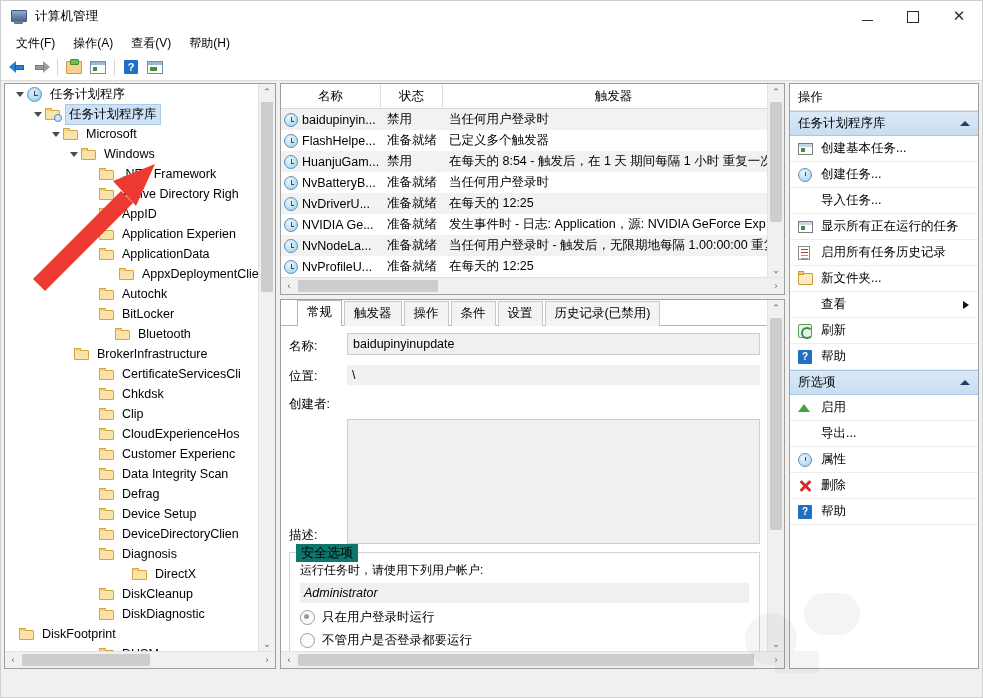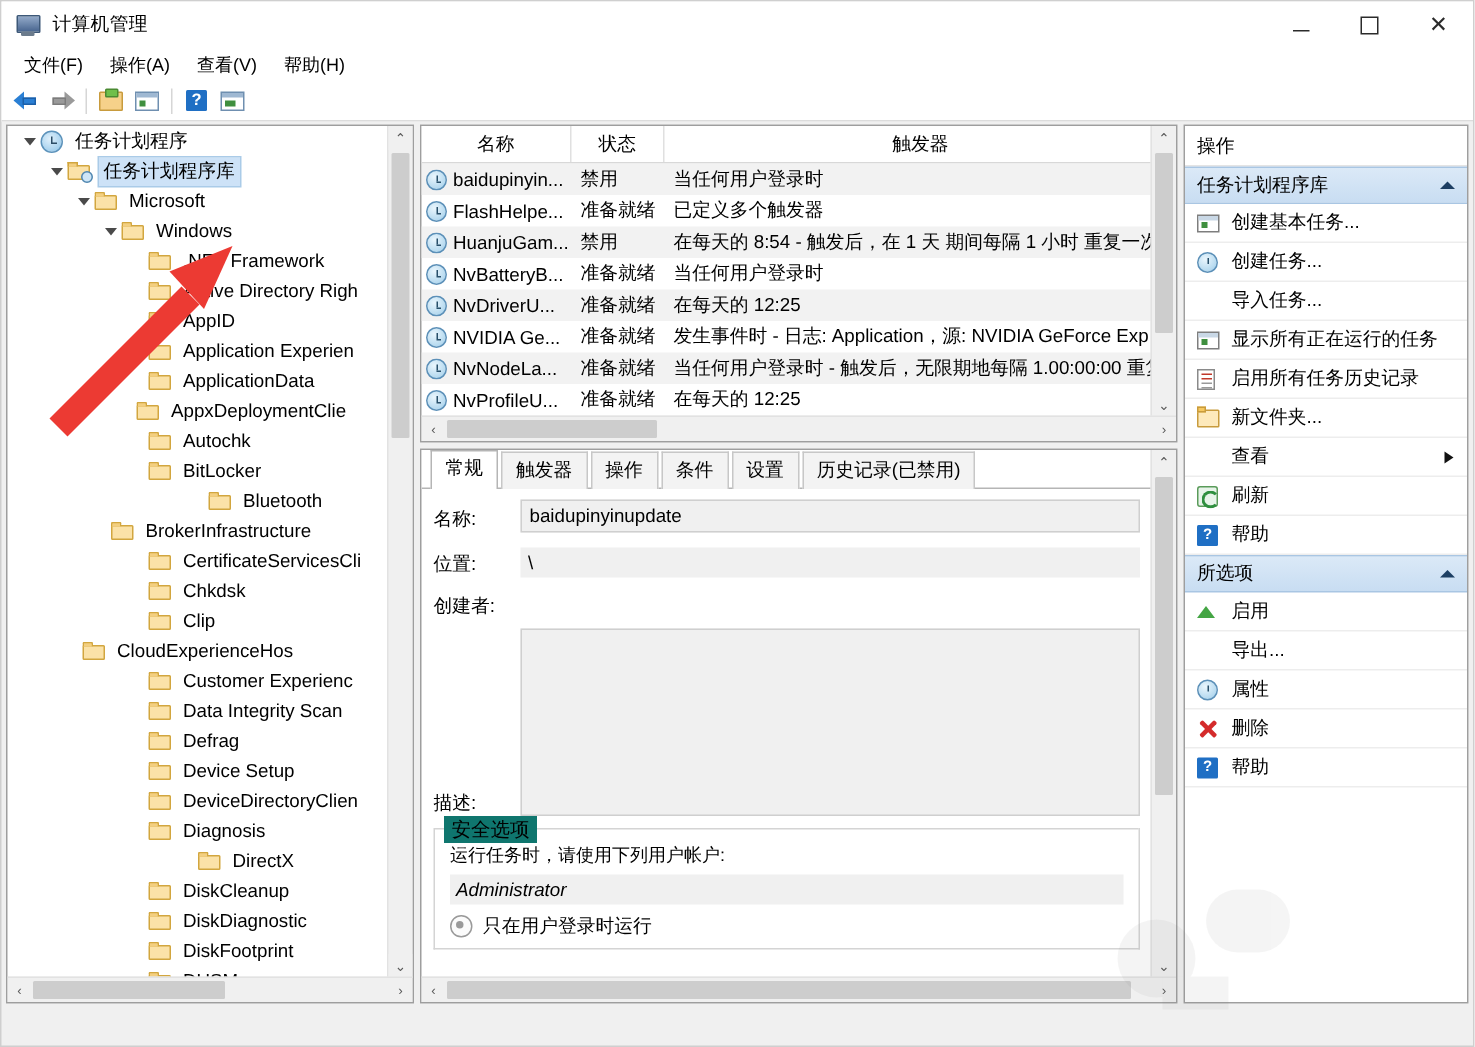--- a/index.html
+++ b/index.html
@@ -90,21 +90,21 @@
   .lrow.alt{background:#f2f2f2;}
   .lrow .cn{width:100px;display:flex;align-items:center;overflow:hidden;padding-left:3px;box-sizing:border-box;}
   .lrow .cs{width:62px;padding-left:6px;box-sizing:border-box;overflow:hidden;}
   .lrow .ct{flex:1;padding-left:6px;box-sizing:border-box;overflow:hidden;}
   .task-ico{width:14px;height:14px;flex:none;margin-right:4px;border-radius:50%;background:radial-gradient(circle at 38% 32%,#eaf6fd,#9fcde9);border:1px solid #5c90b8;box-sizing:border-box;position:relative;}
   .task-ico:after{content:"";position:absolute;left:5.5px;top:3px;width:1px;height:4.5px;background:#29506b;}
   .task-ico:before{content:"";position:absolute;left:5.5px;top:7px;width:3.5px;height:1px;background:#29506b;}
 
   
   .detail-box{flex:1;margin-top:4px;background:#fff;border:1px solid #9e9e9e;box-sizing:border-box;position:relative;overflow:hidden;}
-  .tabs{display:flex;height:25px;align-items:flex-end;padding-left:6px;border-bottom:1px solid #b5b5b5;background:#fff;}
+  .tabs{display:flex;height:25px;align-items:flex-end;padding-left:16px;border-bottom:1px solid #b5b5b5;background:#fff;}
   .tab{padding:3px 9px 4px 9px;font-size:12.5px;border:1px solid #c7c7c7;border-bottom:none;background:#f3f3f3;margin-right:2px;position:relative;top:1px;}
   .tab.active{background:#fff;border-color:#b5b5b5;padding-bottom:5px;top:1px;z-index:2;}
   .detail-scroll{position:absolute;left:0;right:16px;top:25px;bottom:16px;overflow:hidden;}
   .frow{display:flex;align-items:flex-end;font-size:12.5px;padding:0 8px;}
   .flabel{width:58px;flex:none;padding-top:5px;}
   .fval{flex:1;background:#f0f0f0;border:1px solid #cfcfcf;box-sizing:border-box;padding:3px 5px;min-height:19px;}
   .fval.plain{background:#f0f0f0;border:none;}
   .fval.white{background:#fff;border:none;}
   .fieldset{margin:8px 8px 0 8px;border:1px solid #d4d4d4;border-top:none;position:relative;padding:10px 10px 6px 10px;}
   .fs-legend{position:absolute;top:-8px;left:6px;background:#0f766e;padding:0 5px;font-size:13px;font-family:Liberation Mono, monospace;}
@@ -284,21 +284,21 @@
             <span class="lbl">Application Experien</span>
           </div>
           <div class="tnode" style="padding-left: 80px;">
             <span class="tw"></span>
             <span class="folder">
               <span class="fb"></span>
               <span class="ft"></span>
             </span>
             <span class="lbl">ApplicationData</span>
           </div>
-          <div class="tnode" style="padding-left: 72px;">
+          <div class="tnode" style="padding-left: 56px; margin-left: 44px;">
             <span class="tw"></span>
             <span class="folder">
               <span class="fb"></span>
               <span class="ft"></span>
             </span>
             <span class="lbl">AppxDeploymentClie</span>
           </div>
           <div class="tnode" style="padding-left: 80px;">
             <span class="tw"></span>
             <span class="folder">
@@ -308,21 +308,21 @@
             <span class="lbl">Autochk</span>
           </div>
           <div class="tnode" style="padding-left: 80px;">
             <span class="tw"></span>
             <span class="folder">
               <span class="fb"></span>
               <span class="ft"></span>
             </span>
             <span class="lbl">BitLocker</span>
           </div>
-          <div class="tnode" style="padding-left: 120px;">
+          <div class="tnode" style="padding-left: 96px;">
             <span class="tw"></span>
             <span class="folder">
               <span class="fb"></span>
               <span class="ft"></span>
             </span>
             <span class="lbl">Bluetooth</span>
           </div>
           <div class="tnode" style="padding-left: 55px;">
             <span class="tw"></span>
             <span class="folder">
@@ -348,21 +348,21 @@
             <span class="lbl">Chkdsk</span>
           </div>
           <div class="tnode" style="padding-left: 80px;">
             <span class="tw"></span>
             <span class="folder">
               <span class="fb"></span>
               <span class="ft"></span>
             </span>
             <span class="lbl">Clip</span>
           </div>
-          <div class="tnode" style="padding-left: 36px;">
+          <div class="tnode" style="padding-left: 80px;">
             <span class="tw"></span>
             <span class="folder">
               <span class="fb"></span>
               <span class="ft"></span>
             </span>
             <span class="lbl">CloudExperienceHos</span>
           </div>
           <div class="tnode" style="padding-left: 80px;">
             <span class="tw"></span>
             <span class="folder">
@@ -428,21 +428,21 @@
             <span class="lbl">DiskCleanup</span>
           </div>
           <div class="tnode" style="padding-left: 80px;">
             <span class="tw"></span>
             <span class="folder">
               <span class="fb"></span>
               <span class="ft"></span>
             </span>
             <span class="lbl">DiskDiagnostic</span>
           </div>
-          <div class="tnode" style="padding-left: 80px;">
+          <div class="tnode" style="">
             <span class="tw"></span>
             <span class="folder">
               <span class="fb"></span>
               <span class="ft"></span>
             </span>
             <span class="lbl">DiskFootprint</span>
           </div>
           <div class="tnode" style="padding-left: 80px;">
             <span class="tw"></span>
             <span class="folder">
@@ -580,20 +580,24 @@
 
             <div class="fieldset">
               <div class="fs-line"></div>
               <div class="fs-legend">安全选项</div>
               <div>运行任务时，请使用下列用户帐户:</div>
               <div class="acct">Administrator</div>
               <div class="radio-row">
                 <span class="radio on"></span>
                 <span>只在用户登录时运行</span>
               </div>
+              <div class="radio-row">
+                <span class="radio"></span>
+                <span>不管用户是否登录都要运行</span>
+              </div>
             </div>
           </div>
         </div>
         <div class="vsb">
           <div class="up">⌃</div>
           <div class="thumb" style="top:18px;height:212px;"></div>
           <div class="dn" style="position:absolute;bottom:0;left:0;right:0;">⌄</div>
         </div>
         <div class="hsb">
           <div class="lf">‹</div>

